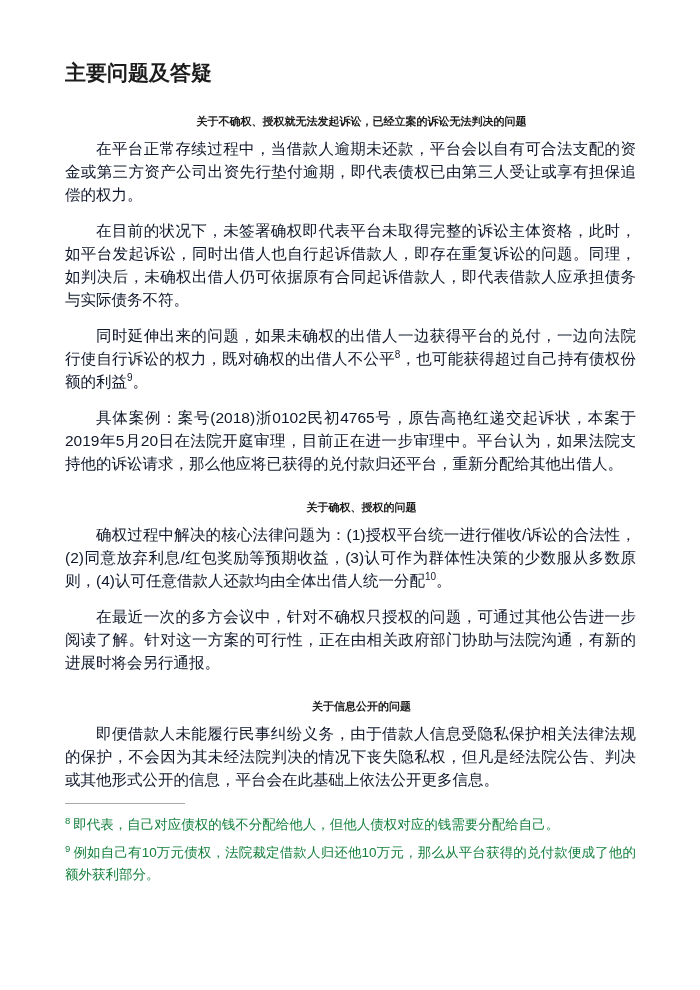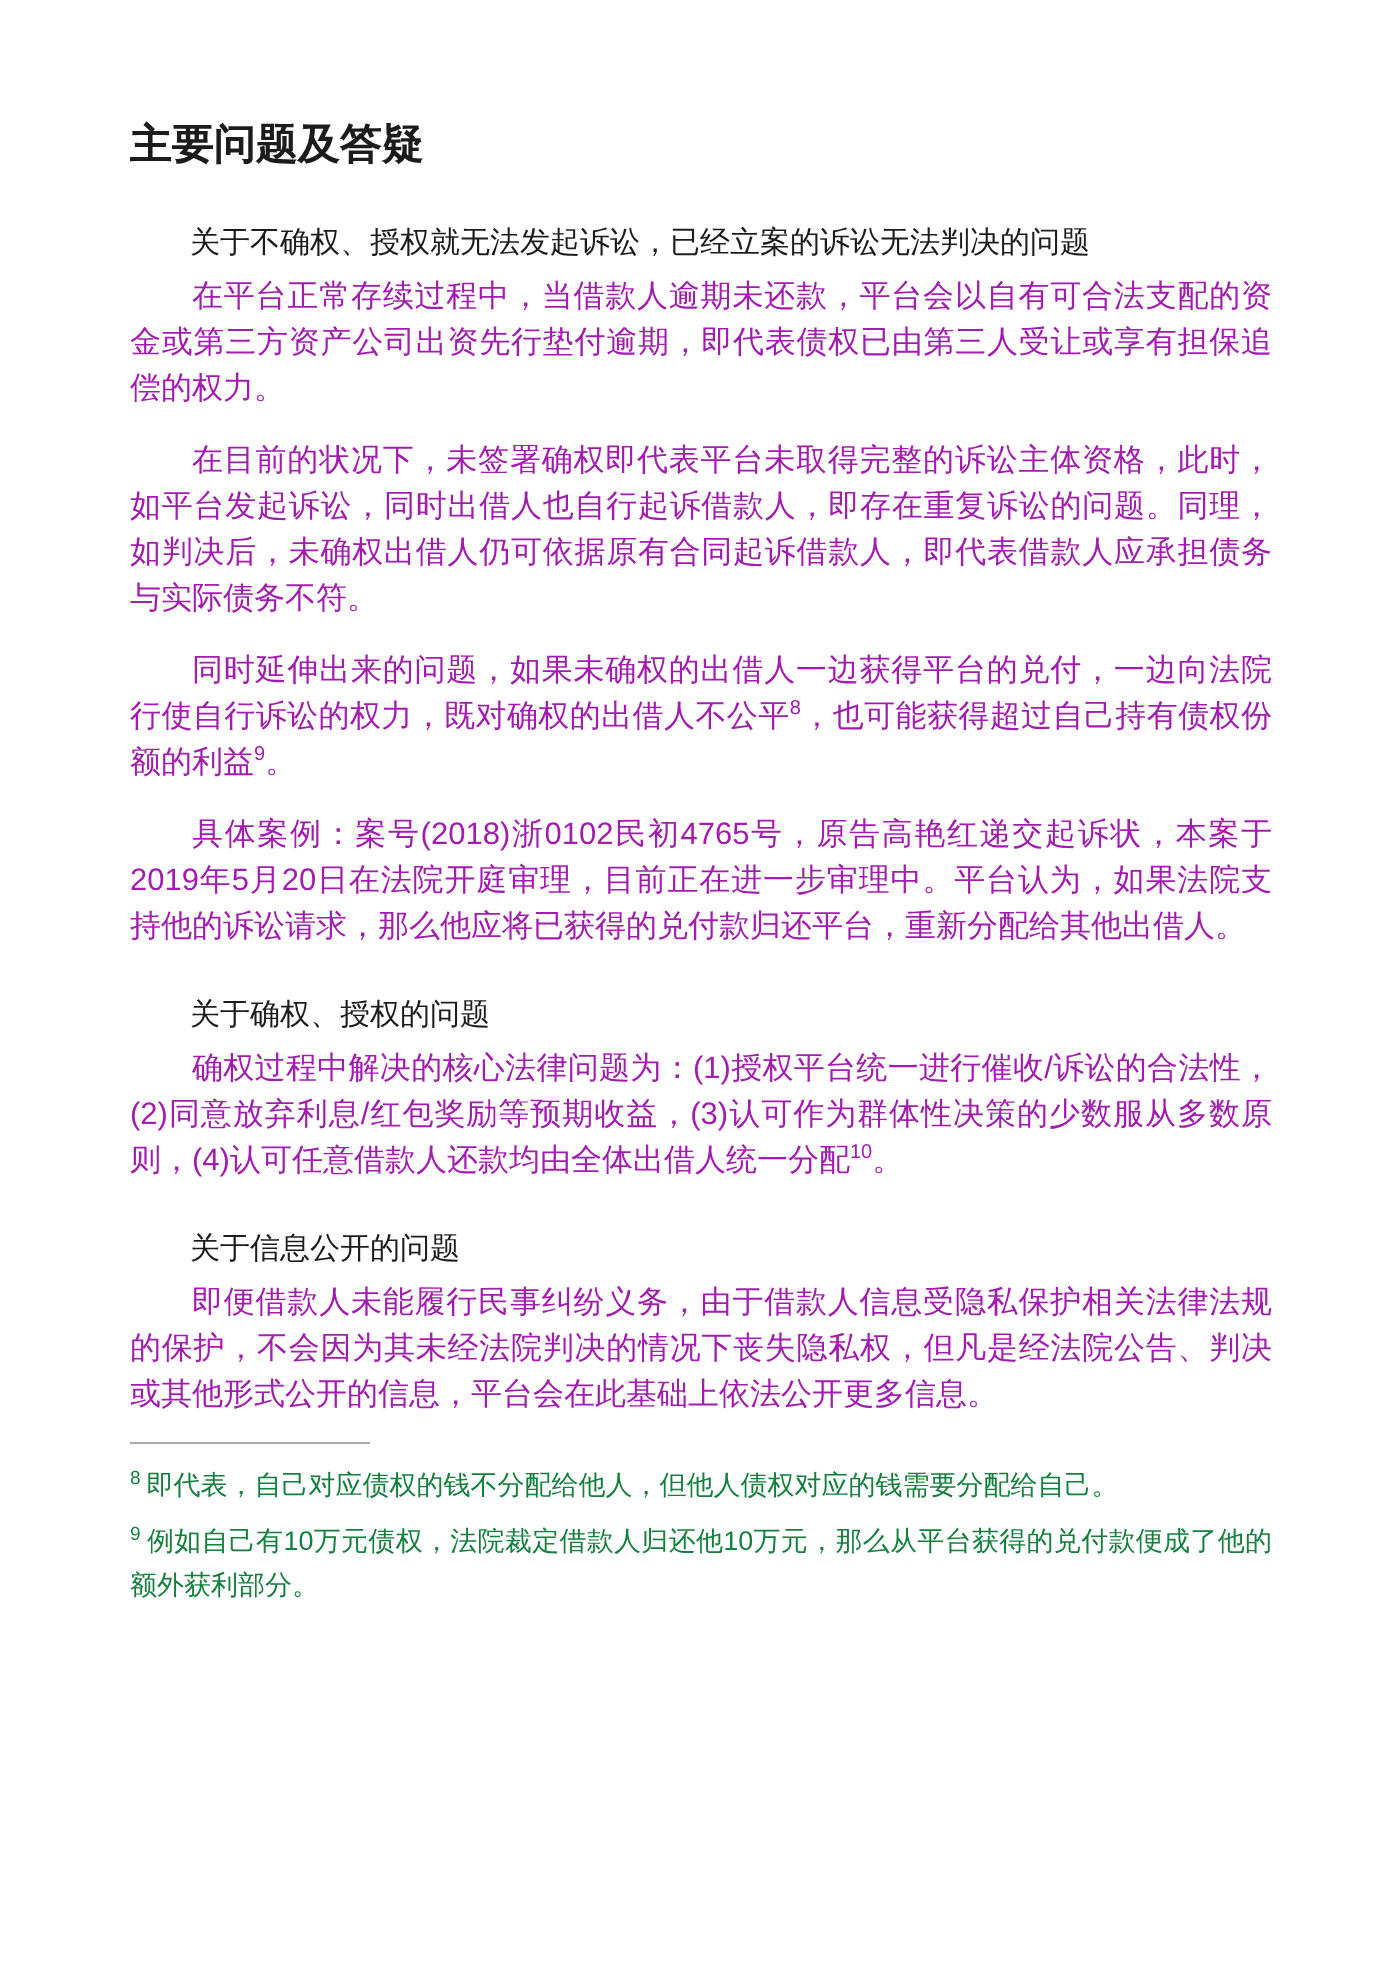--- a/index.html
+++ b/index.html
@@ -11,26 +11,26 @@
     color: #333333;
   }
   .page { width: 700px; height: 988px; background: #ffffff; overflow: hidden; }
   .content { padding: 58px 64px 0 65px; }
 
   .title {
     font-size: 21px; line-height: 30px; font-weight: 700;
     color: #1c1c1c; margin: 0 0 22px 0;
   }
   .heading {
-    font-size: 15px; line-height: 23px; font-weight: 400;
-    color: #1c1c1c; margin: 21px 0 0 0; text-indent: 2em;
+    font-size: 11px; line-height: 23px; font-weight: 700;
+    color: #1c1c1c; margin: 21px 0 0 0; text-indent: 2em; text-align: center;
   }
   .heading.first { margin-top: 0; }
   .body {
-    font-size: 15.5px; line-height: 23px; color: #a21caf;
+    font-size: 15.5px; line-height: 23px; color: #0f172a;
     margin: 13px 0 0 0; text-indent: 2em; text-align: justify;
   }
   .heading + .body { margin-top: 4px; }
   .sup { font-size: 10px; vertical-align: super; line-height: 0; }
 
   .footnote-sep {
     width: 120px; height: 0; border: none;
     border-top: 1px solid #aaaaaa; margin: 12px 0 10px 0;
   }
   .fn {
@@ -51,20 +51,21 @@
       <h2 class="heading first">关于不确权、授权就无法发起诉讼，已经立案的诉讼无法判决的问题</h2>
       <p class="body">在平台正常存续过程中，当借款人逾期未还款，平台会以自有可合法支配的资金或第三方资产公司出资先行垫付逾期，即代表债权已由第三人受让或享有担保追偿的权力。</p>
       <p class="body">在目前的状况下，未签署确权即代表平台未取得完整的诉讼主体资格，此时，如平台发起诉讼，同时出借人也自行起诉借款人，即存在重复诉讼的问题。同理，如判决后，未确权出借人仍可依据原有合同起诉借款人，即代表借款人应承担债务与实际债务不符。</p>
       <p class="body"><span>同时延伸出来的问题，如果未确权的出借人一边获得平台的兑付，一边向法院行使自行诉讼的权力，既对确权的出借人不公平</span><sup class="sup">8</sup><span>，也可能获得超过自己持有债权份额的利益</span><sup class="sup">9</sup><span>。</span></p>
       <p class="body">具体案例：案号(2018)浙0102民初4765号，原告高艳红递交起诉状，本案于2019年5月20日在法院开庭审理，目前正在进一步审理中。平台认为，如果法院支持他的诉讼请求，那么他应将已获得的兑付款归还平台，重新分配给其他出借人。</p>
     </section>
 
     <section>
       <h2 class="heading">关于确权、授权的问题</h2>
       <p class="body"><span>确权过程中解决的核心法律问题为：(1)授权平台统一进行催收/诉讼的合法性，(2)同意放弃利息/红包奖励等预期收益，(3)认可作为群体性决策的少数服从多数原则，(4)认可任意借款人还款均由全体出借人统一分配</span><sup class="sup">10</sup><span>。</span></p>
+      <p class="body">在最近一次的多方会议中，针对不确权只授权的问题，可通过其他公告进一步阅读了解。针对这一方案的可行性，正在由相关政府部门协助与法院沟通，有新的进展时将会另行通报。</p>
     </section>
 
     <section>
       <h2 class="heading">关于信息公开的问题</h2>
       <p class="body">即便借款人未能履行民事纠纷义务，由于借款人信息受隐私保护相关法律法规的保护，不会因为其未经法院判决的情况下丧失隐私权，但凡是经法院公告、判决或其他形式公开的信息，平台会在此基础上依法公开更多信息。</p>
     </section>
 
     <hr class="footnote-sep">
 
     <div class="footnotes">

